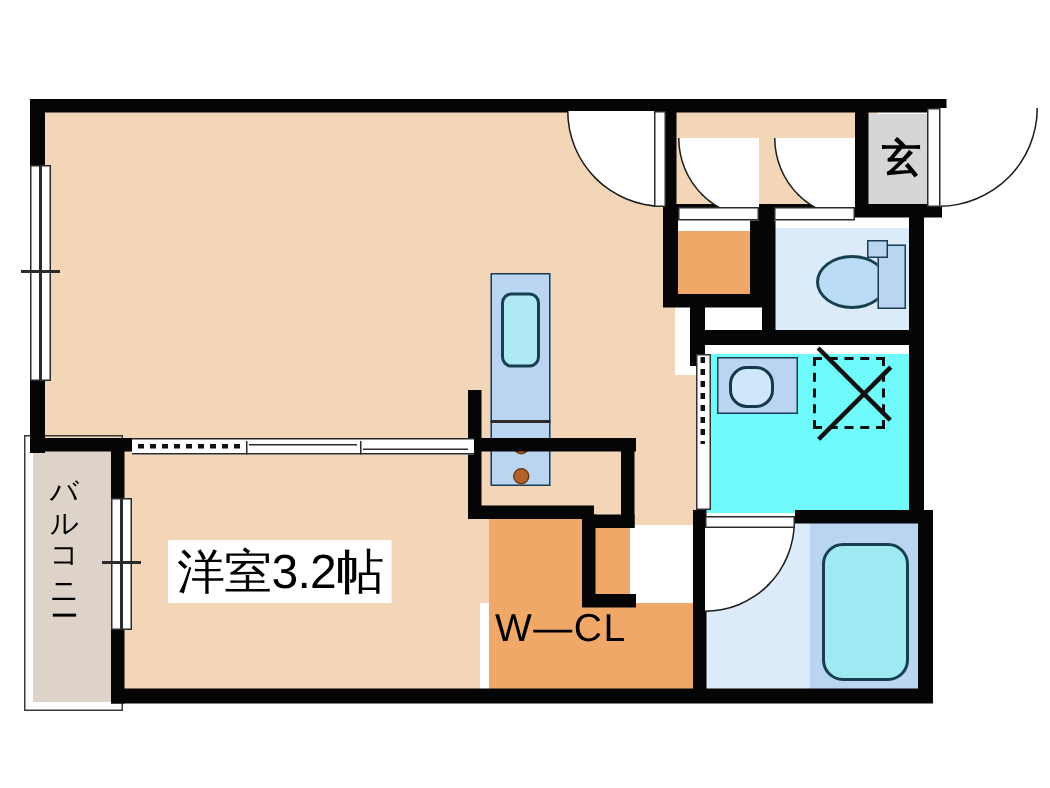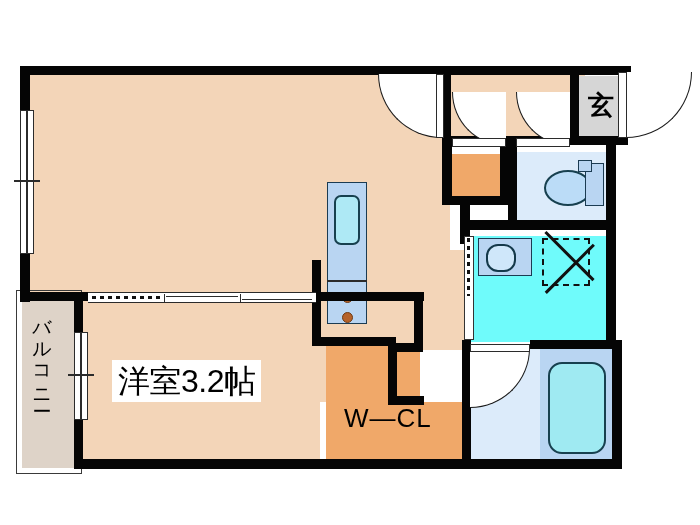--- a/index.html
+++ b/index.html
@@ -237,19 +237,19 @@
 
   <div class="abs arc arc-br" style="left:626px; top:72px; width:66px; height:66px;"></div>
   <div class="abs white" style="left:618px; top:72px; width:9px; height:66px; border:1.4px solid #2b2b2b;"></div>
 
   <div class="abs arc arc-br" style="left:470px; top:348px; width:60px; height:60px;"></div>
   <div class="abs white" style="left:470px; top:344px; width:60px; height:8px; border:1.4px solid #2b2b2b;"></div>
 
 
   <div class="label lbl-room" style="left:112px; top:360px;">洋室3.2帖</div>
 
-  <div class="label lbl-wcl" style="left:344px; top:405px;">W—CL</div>
+  <div class="label lbl-wcl" style="left:330px; top:405px;">W—CL</div>
 
   <div class="label lbl-bal" style="left:32px; top:306px;">バルコニー</div>
 
   <div class="label lbl-gen" style="left:588px; top:92px;">玄</div>
 
 </div>
 
 </body></html>

